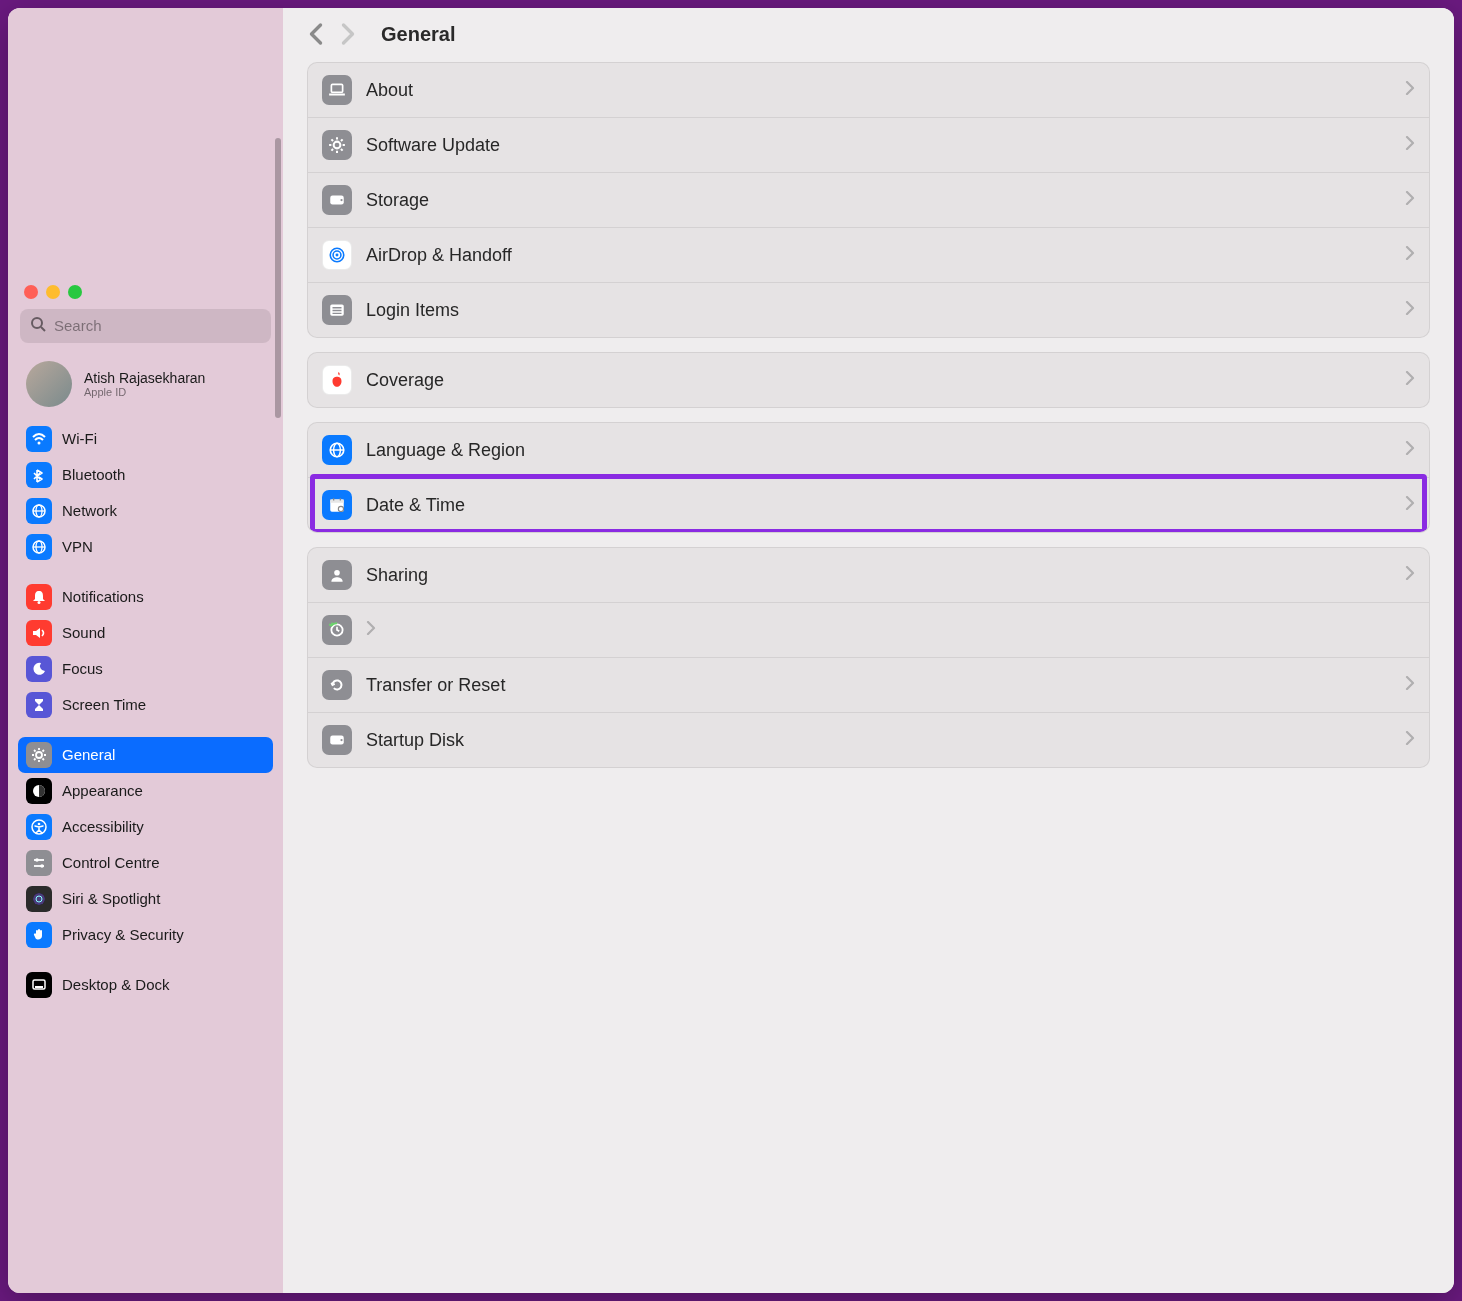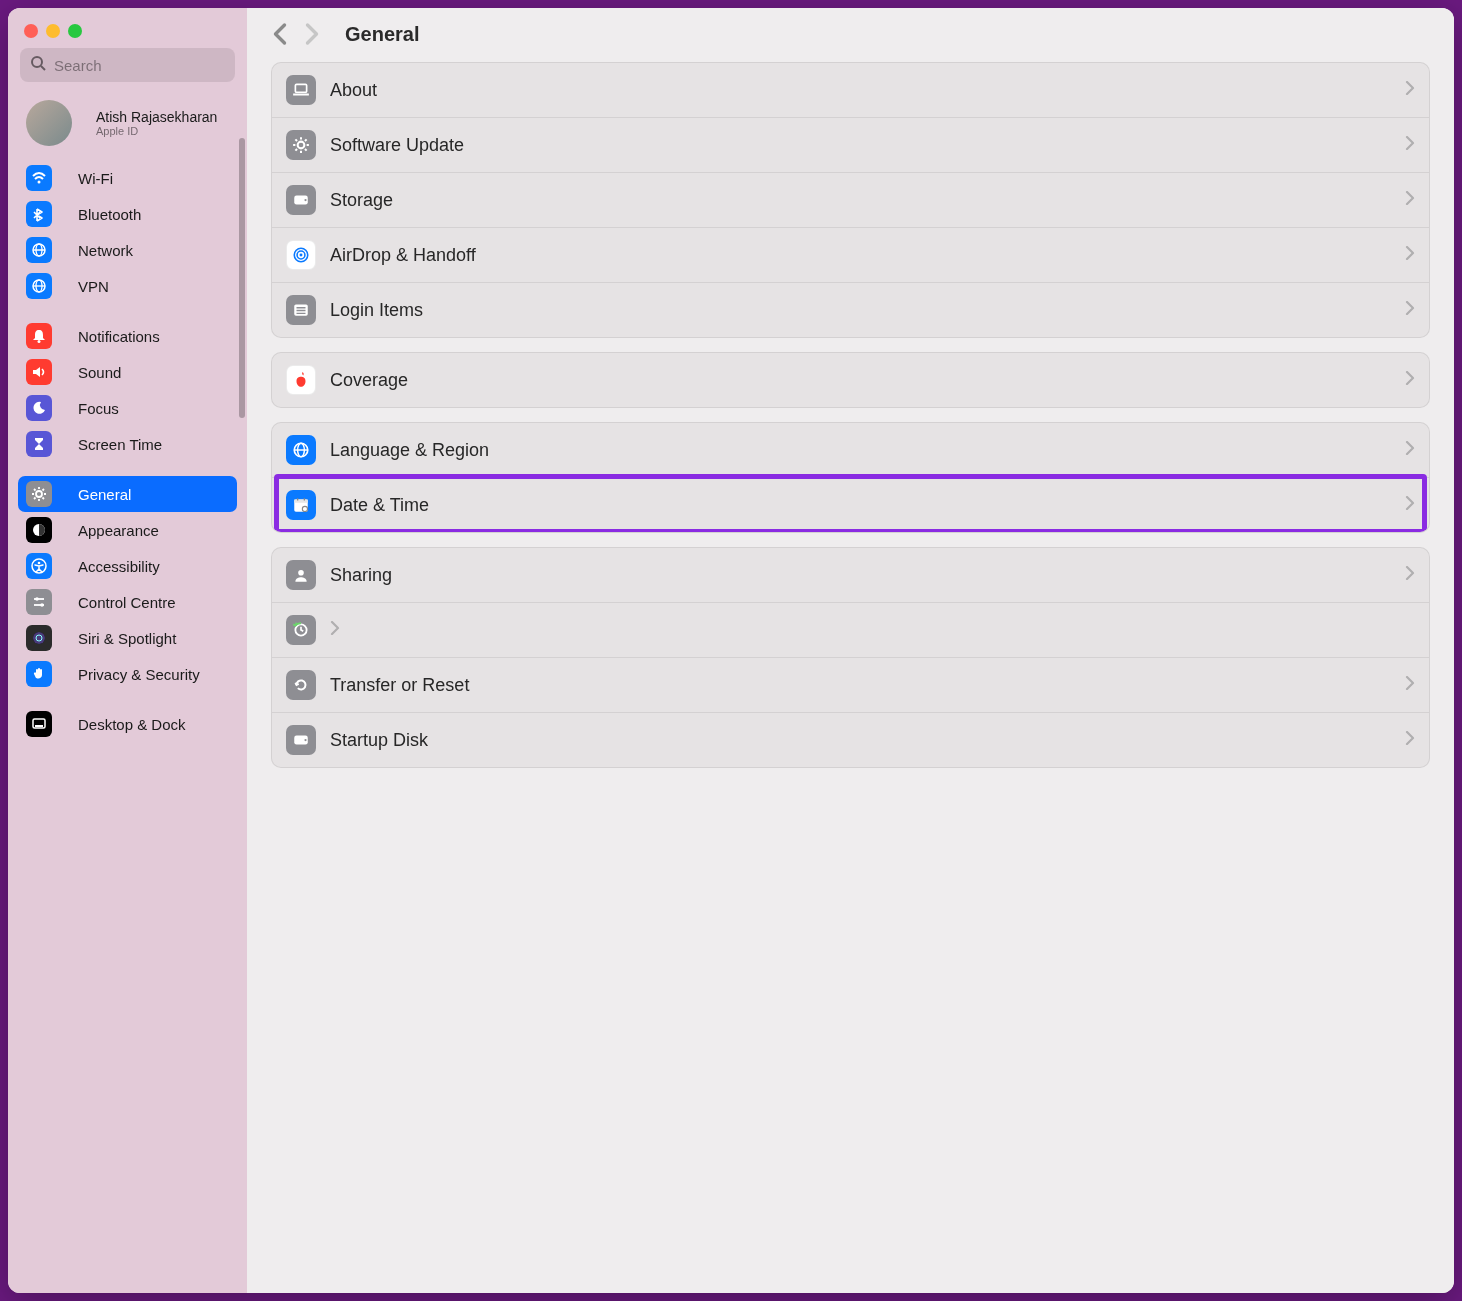--- a/index.html
+++ b/index.html
@@ -8,26 +8,27 @@
       background: #f5eff2;
       border-radius: 12px;
       overflow: hidden;
       display: flex;
       height: calc(100vh - 16px);
       min-height: 1005px;
       box-shadow: 0 10px 40px rgba(0,0,0,0.3);
     }
     
     .sidebar {
-      width: 239px;
+      width: 275px;
       background: linear-gradient(to bottom, #e3cad8, #e3cad8);
       display: flex;
       flex-direction: column;
       position: relative;
       padding: 10px 0;
+      justify-content: center;
     }
     .traffic-lights {
       display: flex;
       gap: 8px;
       padding: 6px 16px 10px 16px;
     }
     .light {
       width: 14px; height: 14px; border-radius: 50%;
     }
     .light.red { background: #ff5f57; }
@@ -46,36 +47,36 @@
       font-size: 15px; color: #3a3a3a; flex: 1;
     }
     .search input::placeholder { color: rgba(0,0,0,0.4); }
     .scrollbar {
       position: absolute;
       right: 2px; top: 130px; width: 6px; height: 280px;
       background: rgba(0,0,0,0.25);
       border-radius: 3px;
     }
     .user-row {
-      display: flex; align-items: center; gap: 24px;
+      display: flex; align-items: center; gap: 12px;
       padding: 8px 18px;
       cursor: pointer;
     }
     .avatar {
       width: 46px; height: 46px; border-radius: 50%;
       background: linear-gradient(135deg, #b8a89c, #7a8a8c);
       flex-shrink: 0;
     }
     .user-meta { display: flex; flex-direction: column; }
     .user-name { font-size: 14px; color: #1a1a1a; }
     .user-sub { font-size: 11px; color: rgba(0,0,0,0.5); }
     .sidebar-list { padding: 6px 10px; display: flex; flex-direction: column; }
     .sidebar-group { margin-bottom: 14px; }
     .side-item {
-      display: flex; align-items: center; gap: 26px;
+      display: flex; align-items: center; gap: 10px;
       padding: 5px 8px;
       border-radius: 7px;
       cursor: pointer;
     }
     .side-item.selected { background: #0a6cff; }
     .side-item.selected .side-label { color: #fff; }
     .side-icon {
       width: 26px; height: 26px; border-radius: 6px;
       display: flex; align-items: center; justify-content: center;
       flex-shrink: 0;

